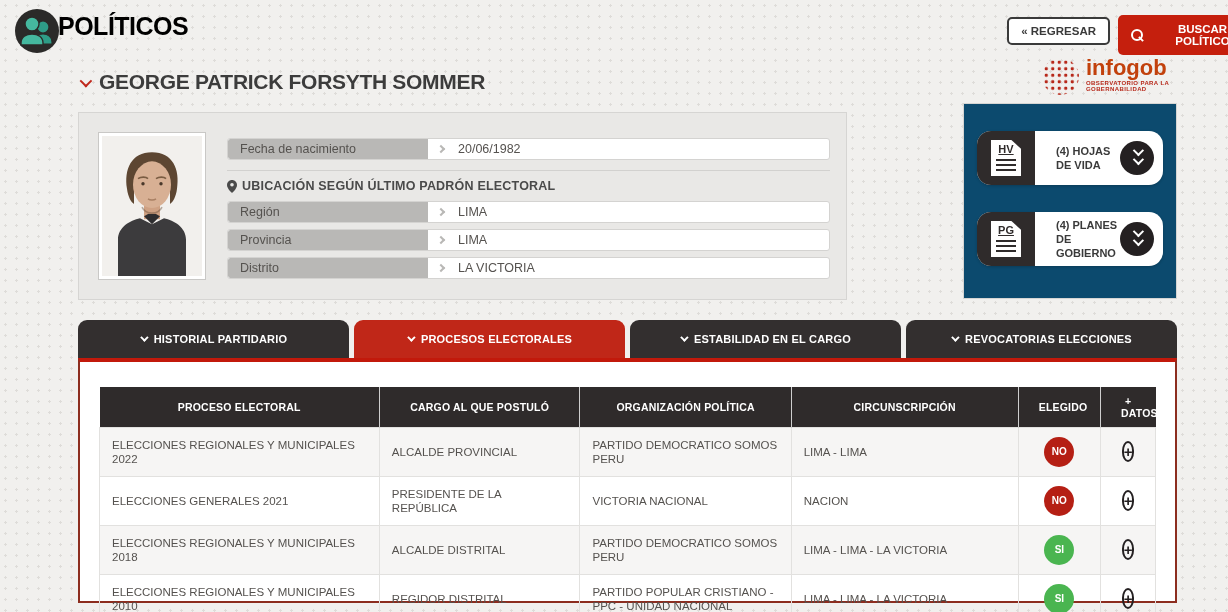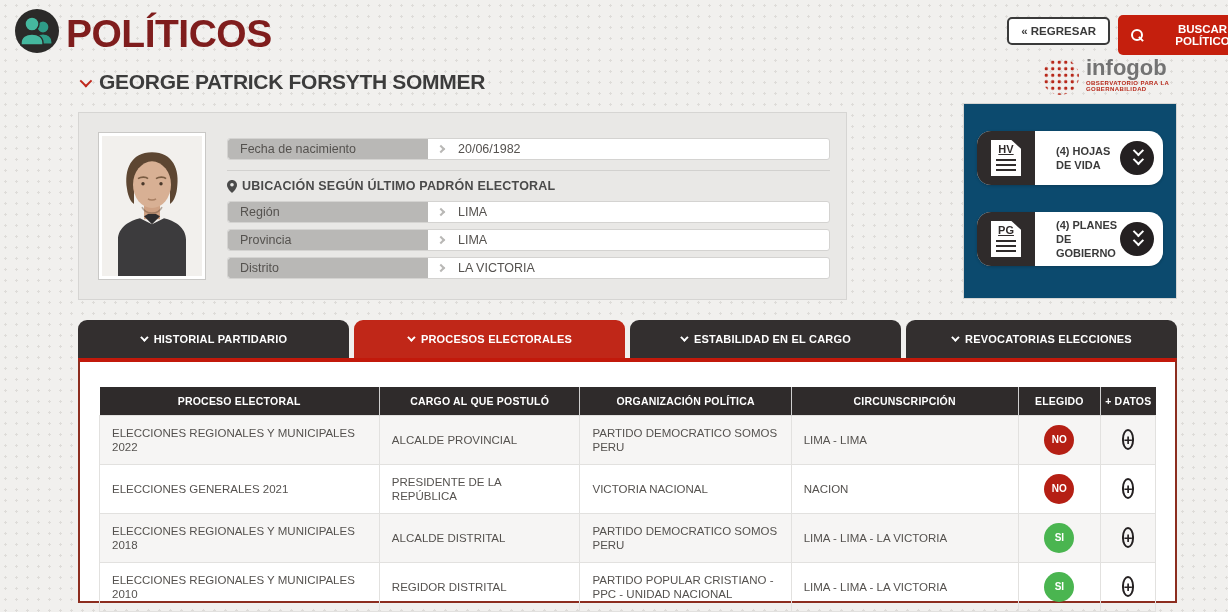--- a/index.html
+++ b/index.html
@@ -9,22 +9,22 @@
     font-family: "Liberation Sans", sans-serif;
     background-color: #f1f0ee;
     background-image: radial-gradient(circle, #dedcd9 1px, rgba(0,0,0,0) 1.2px);
     background-size: 11px 11px;
     color: #3a3a3a;
   }
 
   
   .app-logo { position: absolute; left: 14px; top: 8px; width: 46px; height: 46px; }
   .app-title {
-    position: absolute; left: 66px; top: 12px;
-    font-size: 39px; font-weight: 700; color: #7f1d1d; letter-spacing: -0.5px;
+    position: absolute; left: 58px; top: 12px;
+    font-size: 25px; font-weight: 700; color: #000000; letter-spacing: -0.5px;
   }
   .btn-back {
     position: absolute; top: 17px; right: 118px;
     background: #fff; border: 2px solid #3a3a3a; border-radius: 5px;
     padding: 6px 12px; font-size: 11.5px; font-weight: 700; color: #3a3a3a;
     display: flex; align-items: center; cursor: pointer;
   }
   .btn-search {
     position: absolute; top: 15px; left: 1118px; width: 150px;
     background: #c51f0d; border: none; border-radius: 5px;
@@ -53,21 +53,21 @@
   
   .name-row { position: absolute; top: 70px; left: 80px; display: flex; align-items: center; gap: 10px; }
   .name-heading { font-size: 21px; font-weight: 700; color: #3c3c3c; letter-spacing: -0.3px; }
   .brand { position: absolute; top: 58px; right: 50px; display: flex; gap: 7px; align-items: flex-start; }
   .brand-dots {
     width: 37px; height: 37px; border-radius: 50%;
     background-color: transparent;
     background-image: radial-gradient(circle, #b7281a 1.7px, rgba(0,0,0,0) 1.9px);
     background-size: 6.5px 6.5px; background-position: 1px 1px;
   }
-  .brand-name { font-size: 22px; font-weight: 700; color: #737373; line-height: 20px; }
+  .brand-name { font-size: 22px; font-weight: 700; color: #c2410c; line-height: 20px; }
   .brand-sub { font-size: 6px; color: #b7281a; font-weight: 700; width: 92px; letter-spacing: .4px; margin-top: 2px; }
 
   
   .profile-card {
     position: absolute; top: 112px; left: 78px; width: 769px; height: 188px;
     background: #e9e8e6; border: 1px solid #d6d5d3;
   }
   .photo-frame {
     position: absolute; left: 19px; top: 19px; width: 108px; height: 148px;
     background: #fff; border: 1px solid #c9c8c6; padding: 3px;
@@ -129,21 +129,21 @@
   .tab.active { background: #c02718; }
 
   
   .panel {
     position: absolute; top: 358px; left: 78px; width: 1099px; height: 245px;
     background: #fff; border: 2px solid #8c2d1f; border-top: 4px solid #c2190b;
   }
   table.results { width: calc(100% - 38px); margin: 25px 19px 0; border-collapse: collapse; table-layout: fixed; }
   .results thead th {
     background: #2f2b2b; color: #fff; font-size: 10.5px; font-weight: 700;
-    padding: 8px 0; border-right: 1px solid #cfcfcf; letter-spacing: .2px;
+    padding: 8px 20px; border-right: 1px solid #cfcfcf; letter-spacing: .2px;
   }
   .results thead th:last-child { border-right: none; }
   .results tbody td {
     font-size: 11.5px; color: #55524f; padding: 9px 12px;
     border: 1px solid #e2e1df; line-height: 14px;
   }
   .results tbody tr:nth-child(odd) { background: #f6f5f4; }
   .badge {
     width: 30px; height: 30px; border-radius: 50%; margin: 0 auto;
     color: #fff; font-size: 10px; font-weight: 700;

